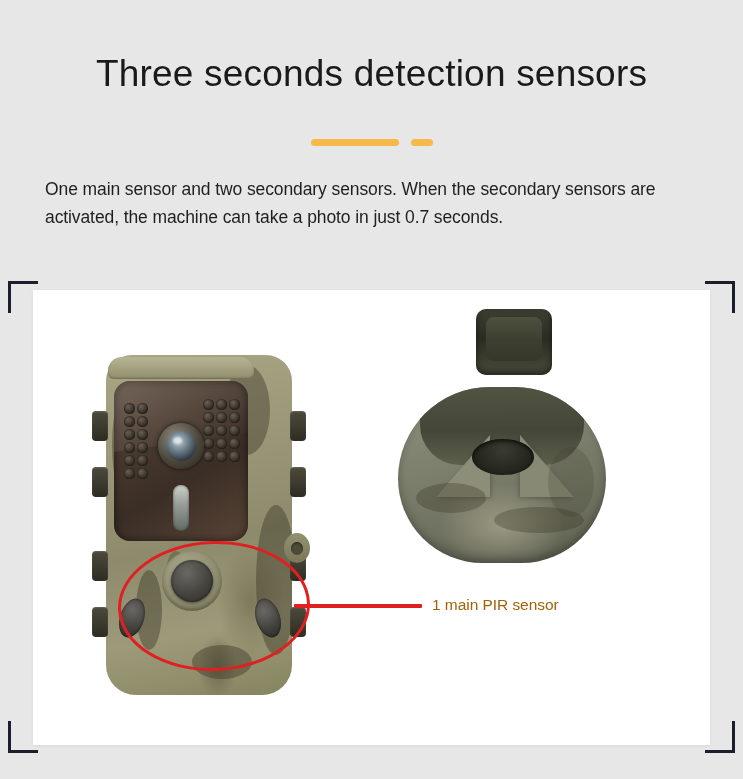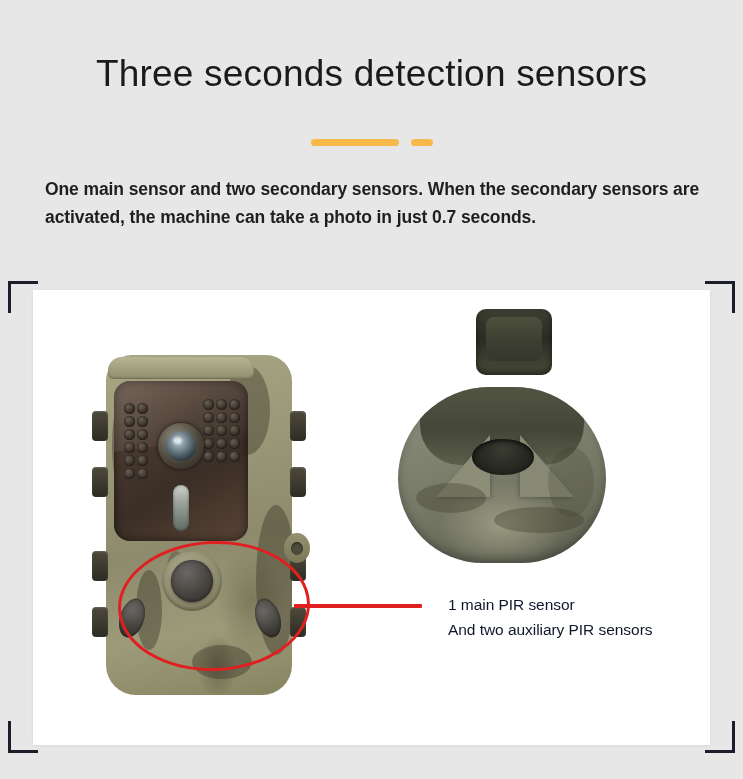--- a/index.html
+++ b/index.html
@@ -52,21 +52,21 @@
     border-radius: 4px;
     background: #f6b94a;
   }
 
   .subtitle {
     position: absolute;
     top: 175px;
     left: 45px;
     width: 660px;
     font-size: 17.5px;
-    font-weight: 700;
+    font-weight: 400;
     color: #1f1f1f;
     line-height: 1.62;
     letter-spacing: -0.1px;
   }
 
   
   .bracket {
     position: absolute;
     width: 30px;
     height: 32px;
@@ -395,24 +395,24 @@
     left: 294px;
     top: 604px;
     width: 128px;
     height: 4px;
     background: #e02020;
     border-radius: 1px;
   }
 
   .callout {
     position: absolute;
-    left: 448px;
+    left: 432px;
     top: 592px;
     font-size: 15.5px;
-    color: #0f172a;
+    color: #a16207;
     line-height: 1.62;
     letter-spacing: -0.05px;
   }
   .callout-line { display: block; white-space: nowrap; }
 </style>
 </head>
 <body>
 
 <div class="page-title">Three seconds detection sensors</div>
 
@@ -514,14 +514,13 @@
     <div class="top-camo" style="left:150px; top:60px;  width:46px; height:70px; opacity:.6;"></div>
   </div>
   <div class="top-collar"></div>
 </div>
 
 <div class="red-ellipse"></div>
 <div class="red-line"></div>
 
 <div class="callout">
   <span class="callout-line">1 main PIR sensor</span>
-  <span class="callout-line">And two auxiliary PIR sensors</span>
 </div>
 
 </body></html>

